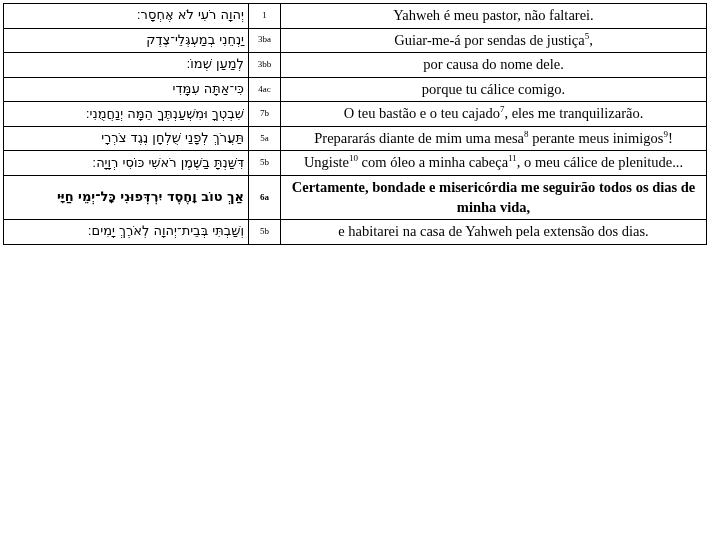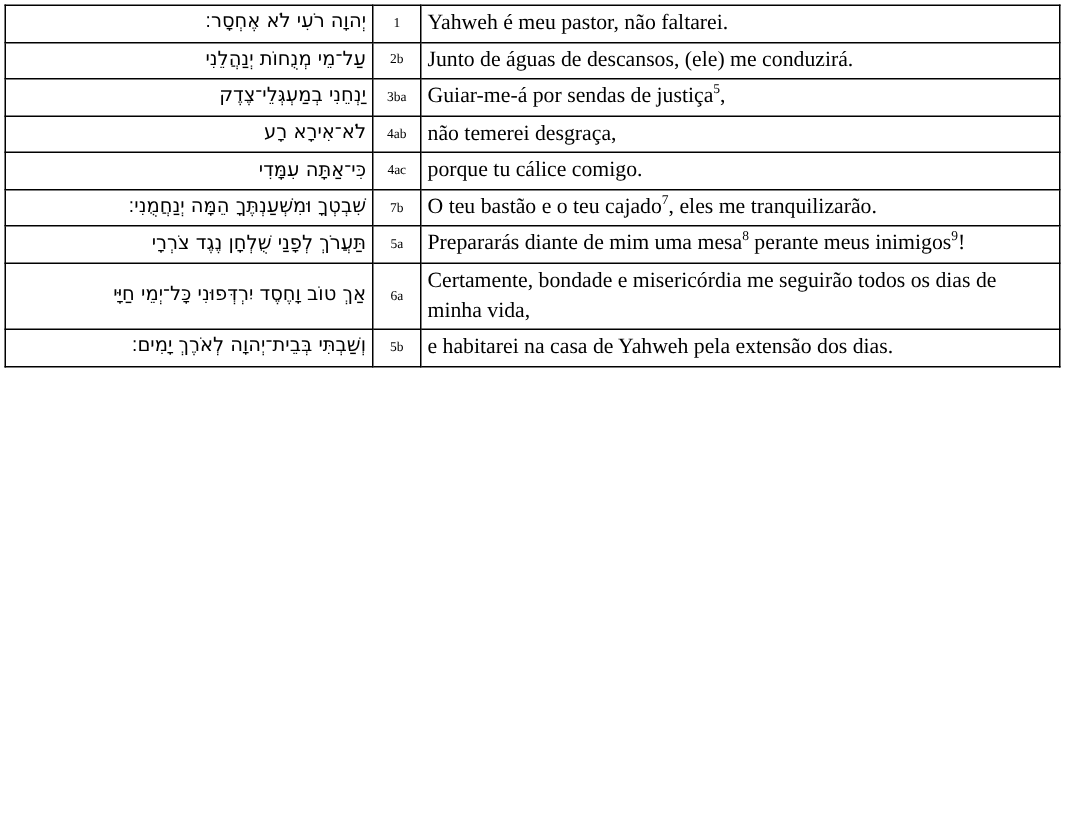--- a/index.html
+++ b/index.html
@@ -46,79 +46,79 @@
   }
   td.ref {
     text-align: center;
     vertical-align: top;
     font-family: "Liberation Serif", serif;
     font-size: 9px;
     line-height: 1.1;
     padding-top: 3px;
   }
   td.pt {
-    text-align: left;
+    text-align: center;
     font-family: "Liberation Serif", serif;
     font-size: 14.5px;
     line-height: 1.35;
     padding-left: 7px;
   }
   td.pt sup {
     font-size: 9px;
     vertical-align: super;
     line-height: 0;
   }
-  .tall { height: 34px; }
+  .tall { height: 34px; font-weight: bold; }
 </style>
 </head>
 <body>
 
 <div id="sheet">
   <table class="verse-table">
     <colgroup>
       <col class="col-hebrew">
       <col class="col-ref">
       <col class="col-pt">
     </colgroup>
     <tbody id="table-body">
         <tr>
           <td class="hebrew">יְהוָה רֹעִי לֹא אֶחְסָר׃</td>
           <td class="ref">1</td>
           <td class="pt">Yahweh é meu pastor, não faltarei.</td>
         </tr>
         <tr>
-          <td class="hebrew">עַל־מֵי מְנֻחוֹת יְנַהֲלֵנִי</td>
-          <td class="ref">2b</td>
-          <td class="pt">Junto de águas de descansos, (ele) me conduzirá.</td>
-        </tr>
-        <tr>
           <td class="hebrew">יַנְחֵנִי בְמַעְגְּלֵי־צֶדֶק</td>
           <td class="ref">3ba</td>
           <td class="pt">Guiar-me-á por sendas de justiça<sup>5</sup>,</td>
         </tr>
         <tr>
-          <td class="hebrew">לֹא־אִירָא רָע</td>
-          <td class="ref">4ab</td>
-          <td class="pt">não temerei desgraça,</td>
+          <td class="hebrew">לְמַעַן שְׁמוֹ׃</td>
+          <td class="ref">3bb</td>
+          <td class="pt">por causa do nome dele.</td>
         </tr>
         <tr>
           <td class="hebrew">כִּי־אַתָּה עִמָּדִי</td>
           <td class="ref">4ac</td>
           <td class="pt">porque tu cálice comigo.</td>
         </tr>
         <tr>
           <td class="hebrew">שִׁבְטְךָ וּמִשְׁעַנְתֶּךָ הֵמָּה יְנַחֲמֻנִי׃</td>
           <td class="ref">7b</td>
           <td class="pt">O teu bastão e o teu cajado<sup>7</sup>, eles me tranquilizarão.</td>
         </tr>
         <tr>
           <td class="hebrew">תַּעֲרֹךְ לְפָנַי שֻׁלְחָן נֶגֶד צֹרְרָי</td>
           <td class="ref">5a</td>
           <td class="pt">Prepararás diante de mim uma mesa<sup>8</sup> perante meus inimigos<sup>9</sup>!</td>
         </tr>
+        <tr>
+          <td class="hebrew">דִּשַּׁנְתָּ בַשֶּׁמֶן רֹאשִׁי כּוֹסִי רְוָיָה׃</td>
+          <td class="ref">5b</td>
+          <td class="pt">Ungiste<sup>10</sup> com óleo a minha cabeça<sup>11</sup>, o meu cálice de plenitude...</td>
+        </tr>
         <tr class="tall">
           <td class="hebrew">אַךְ טוֹב וָחֶסֶד יִרְדְּפוּנִי כָּל־יְמֵי חַיָּי</td>
           <td class="ref">6a</td>
           <td class="pt">Certamente, bondade e misericórdia me seguirão todos os dias de minha vida,</td>
         </tr>
         <tr>
           <td class="hebrew">וְשַׁבְתִּי בְּבֵית־יְהוָה לְאֹרֶךְ יָמִים׃</td>
           <td class="ref">5b</td>
           <td class="pt">e habitarei na casa de Yahweh pela extensão dos dias.</td>
         </tr>

